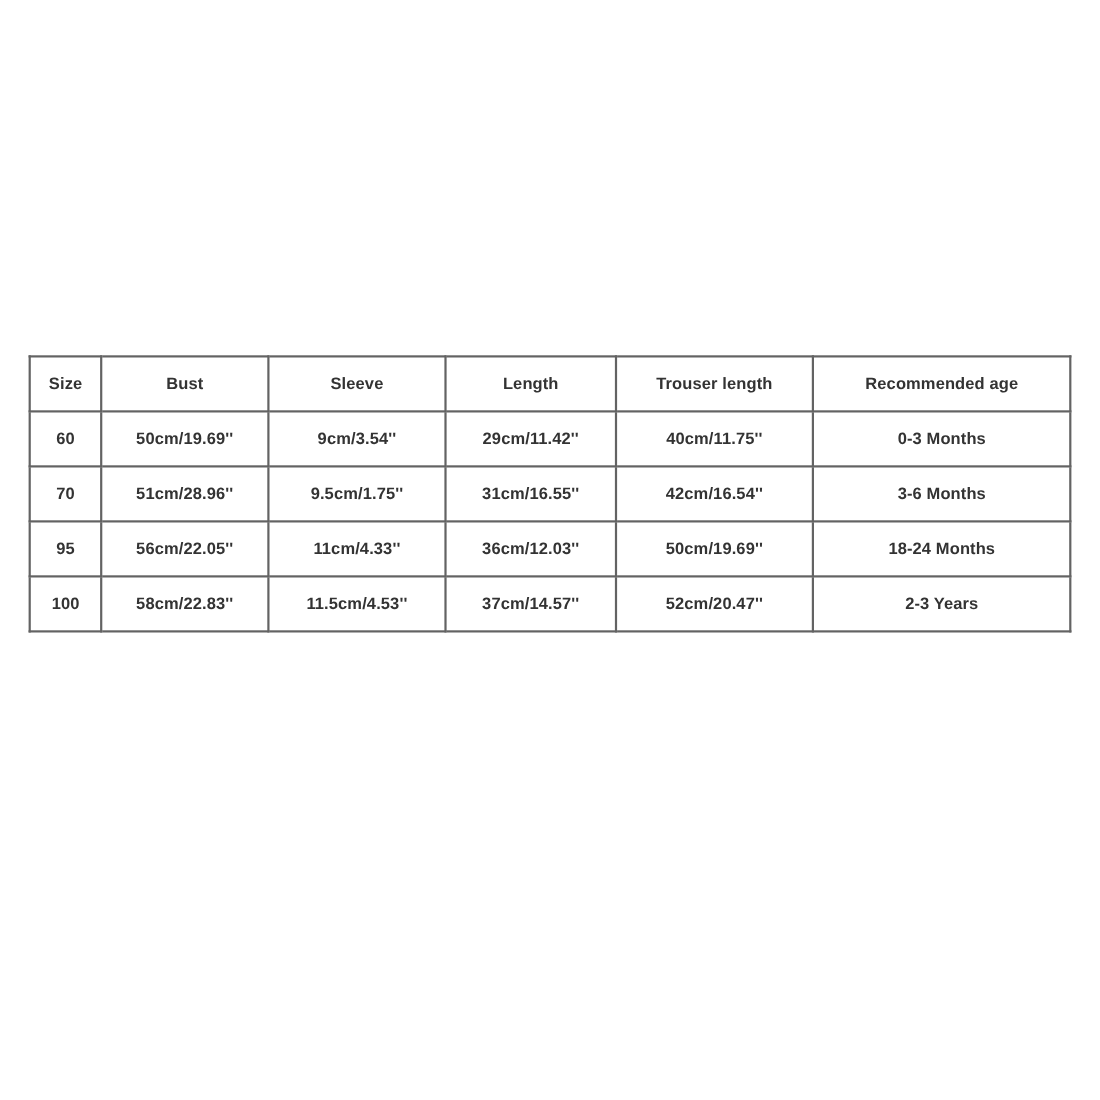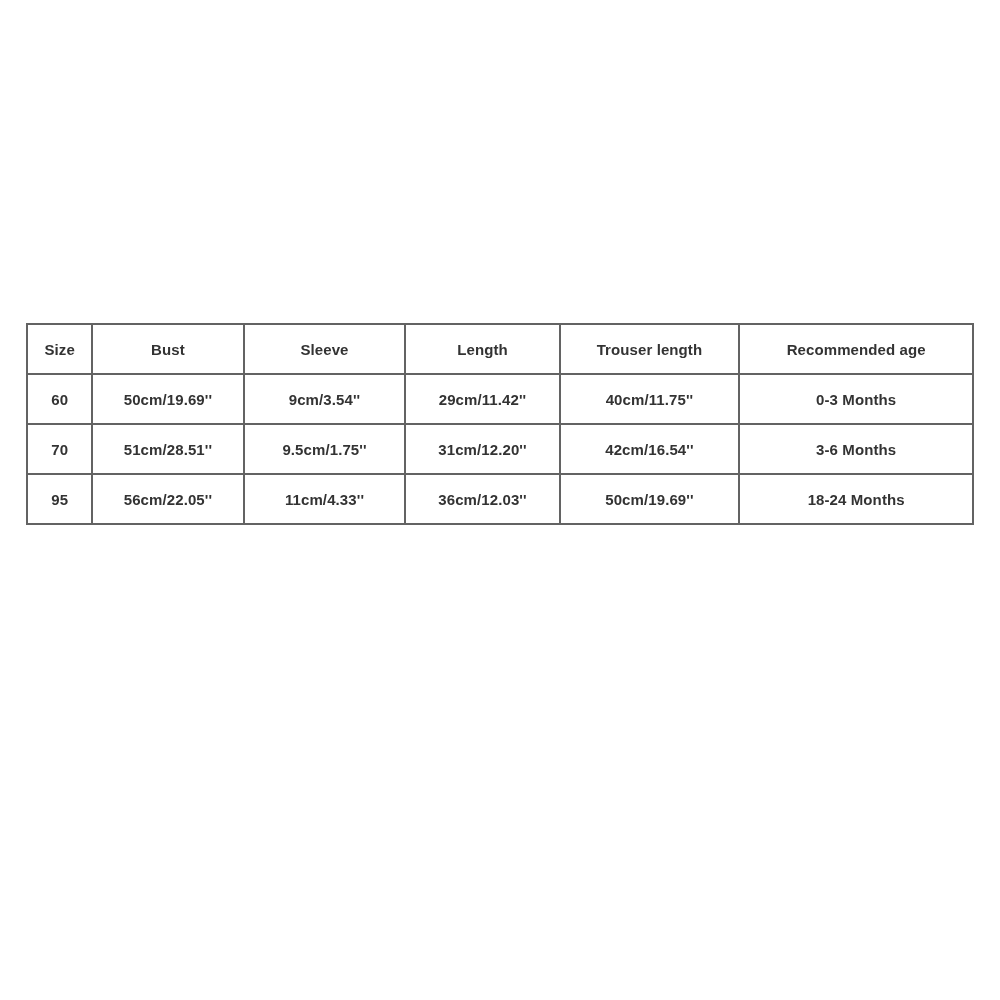--- a/index.html
+++ b/index.html
@@ -65,29 +65,37 @@
         <tr>
           <td>60</td>
           <td>50cm/19.69''</td>
           <td>9cm/3.54''</td>
           <td>29cm/11.42''</td>
           <td>40cm/11.75''</td>
           <td>0-3 Months</td>
         </tr>
         <tr>
           <td>70</td>
-          <td>51cm/28.51''</td>
+          <td>51cm/28.96''</td>
           <td>9.5cm/1.75''</td>
-          <td>31cm/12.20''</td>
+          <td>31cm/16.55''</td>
           <td>42cm/16.54''</td>
           <td>3-6 Months</td>
         </tr>
         <tr>
           <td>95</td>
           <td>56cm/22.05''</td>
           <td>11cm/4.33''</td>
           <td>36cm/12.03''</td>
           <td>50cm/19.69''</td>
           <td>18-24 Months</td>
         </tr>
+        <tr>
+          <td>100</td>
+          <td>58cm/22.83''</td>
+          <td>11.5cm/4.53''</td>
+          <td>37cm/14.57''</td>
+          <td>52cm/20.47''</td>
+          <td>2-3 Years</td>
+        </tr>
       </tbody>
   </table>
 </div>
 
 </body></html>

